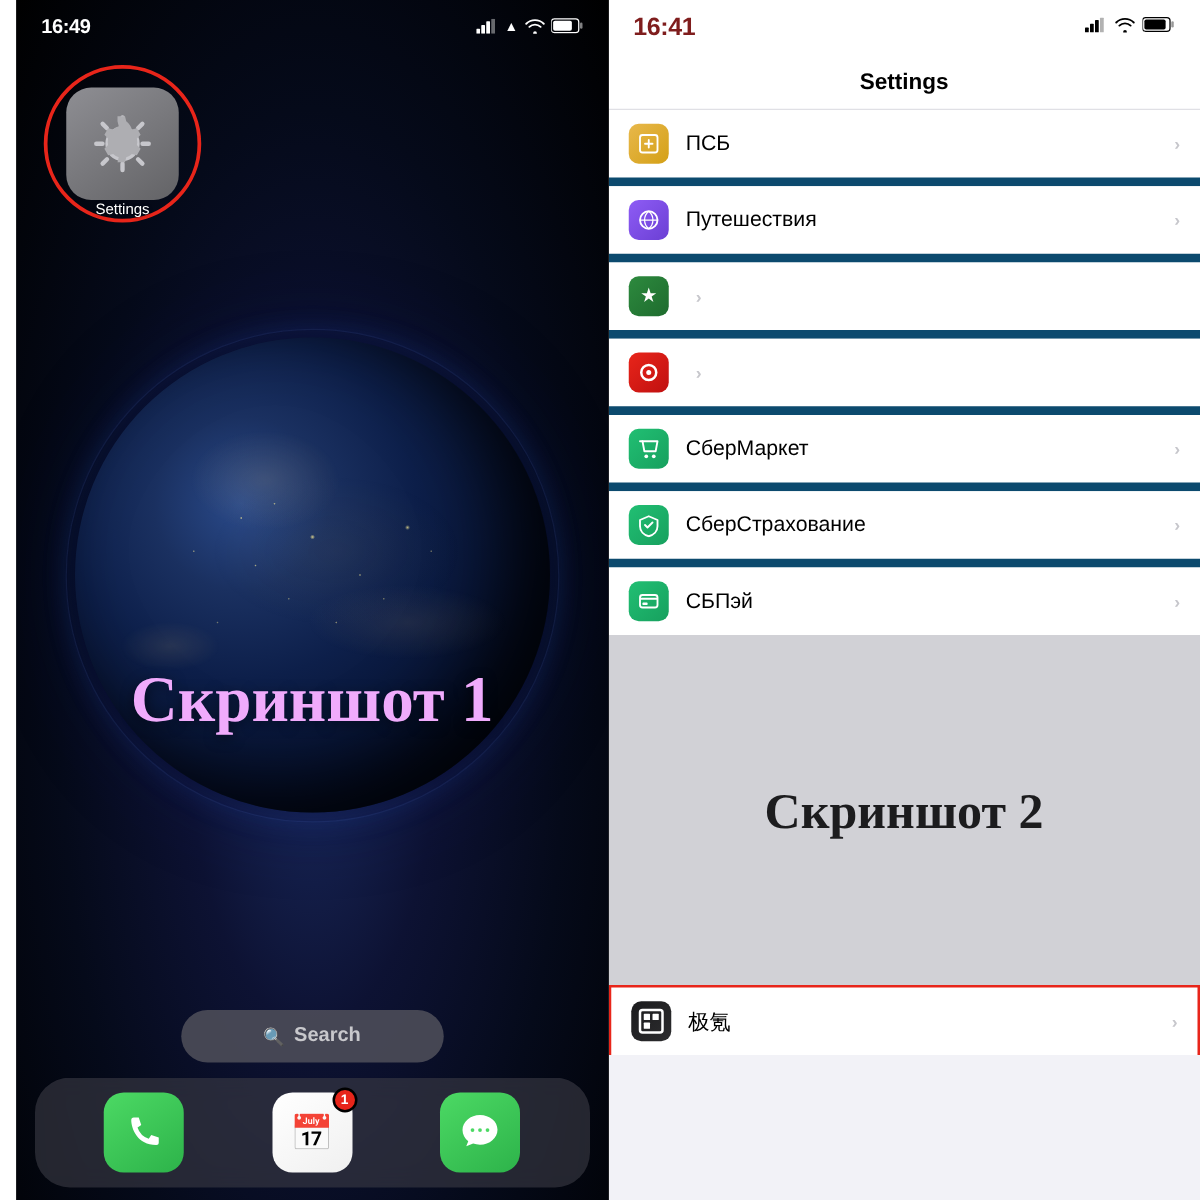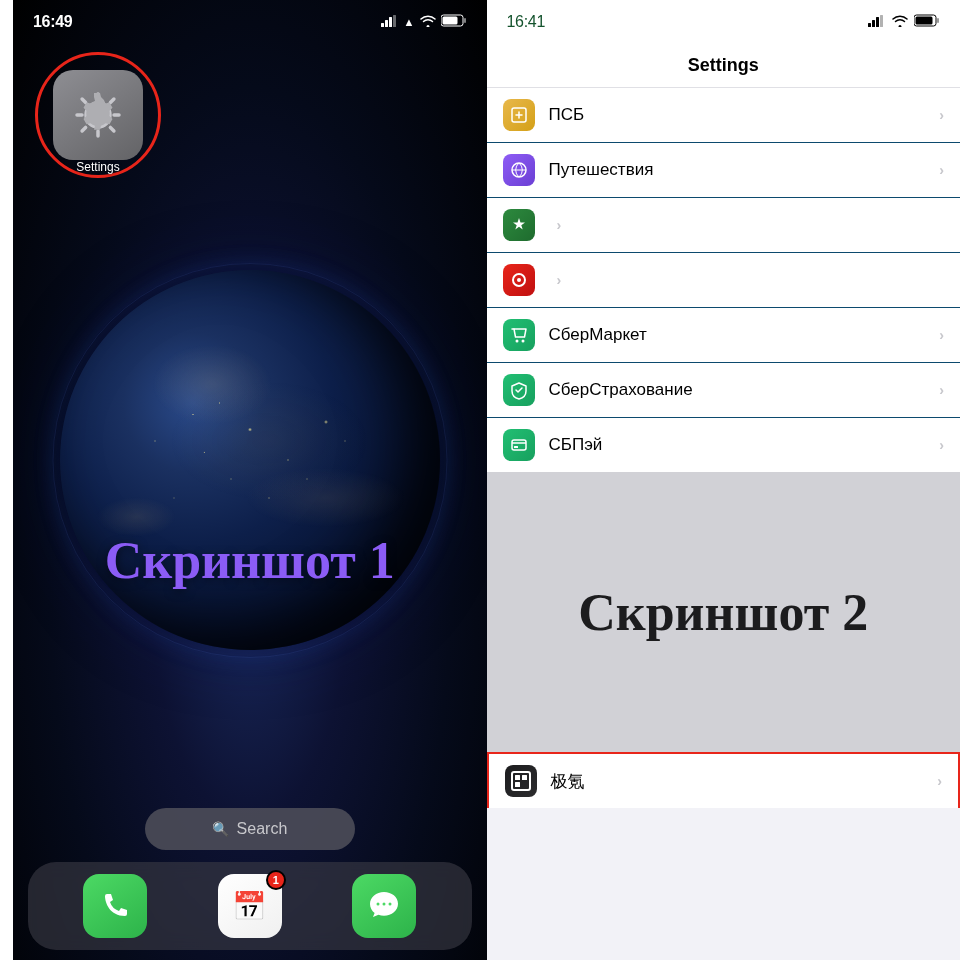--- a/index.html
+++ b/index.html
@@ -169,21 +169,21 @@
       text-shadow: 0 1px 3px rgba(0,0,0,0.5);
     }
 
     
     .screenshot-label-1 {
       position: absolute;
       bottom: 370px;
       left: 0;
       right: 0;
       text-align: center;
-      color: #8b5cf6;
+      color: #f0abfc;
       font-size: 52px;
       font-weight: 700;
       text-shadow: 0 2px 10px rgba(0,0,0,0.5);
       z-index: 10;
       font-family: 'Georgia', serif;
     }
 
     
     .search-bar {
       position: absolute;
@@ -202,21 +202,21 @@
     }
 
     .search-bar-icon {
       color: #c8c8cc;
       font-size: 14px;
     }
 
     .search-bar-text {
       color: #c8c8cc;
       font-size: 16px;
-      font-weight: 400;
+      font-weight: 700;
     }
 
     
     .dock {
       position: absolute;
       bottom: 10px;
       left: 15px;
       right: 15px;
       height: 88px;
       background: rgba(60,60,70,0.6);
@@ -275,23 +275,23 @@
     .status-bar-right {
       background: #fff;
       height: 44px;
       display: flex;
       align-items: center;
       padding: 0 20px;
       flex-shrink: 0;
     }
 
     .time-right {
-      color: #14532d;
-      font-size: 16px;
-      font-weight: 400;
+      color: #7f1d1d;
+      font-size: 20px;
+      font-weight: 700;
       letter-spacing: -0.3px;
     }
 
     .status-icons-right {
       margin-left: auto;
       display: flex;
       align-items: center;
       gap: 6px;
       color: #000;
     }
@@ -322,21 +322,21 @@
 
     .settings-section {
       background: #fff;
       margin-bottom: 0;
     }
 
     .settings-item {
       display: flex;
       align-items: center;
       padding: 11px 16px;
-      border-bottom: 1px solid #0c4a6e;
+      border-bottom: 7px solid #0c4a6e;
       background: #fff;
       min-height: 50px;
     }
 
     .settings-item:last-child {
       border-bottom: none;
     }
 
     .app-icon-wrap {
       width: 32px;
@@ -370,21 +370,21 @@
       background: #d1d1d6;
       margin: 0;
       height: 280px;
       display: flex;
       align-items: center;
       justify-content: center;
       flex-shrink: 0;
     }
 
     .screenshot-2-label {
-      font-size: 52px;
+      font-size: 40px;
       font-weight: 700;
       color: #1c1c1e;
       font-family: 'Georgia', serif;
     }
 
     
     .highlighted-item {
       border: 2px solid #e8251a;
       background: #fff;
     }

